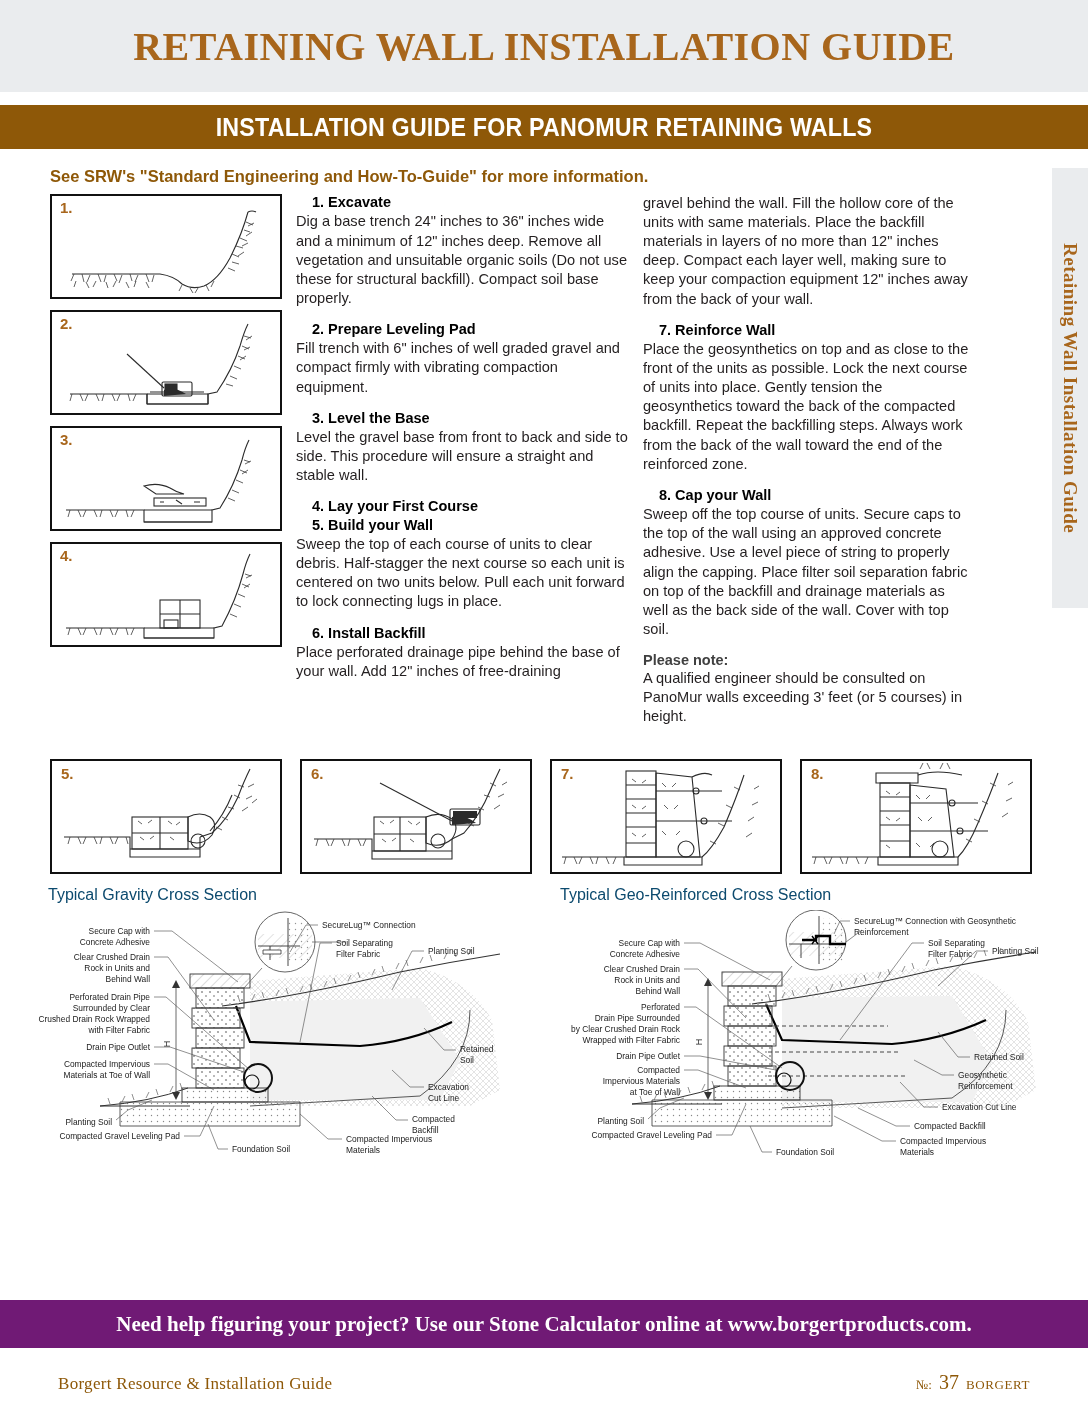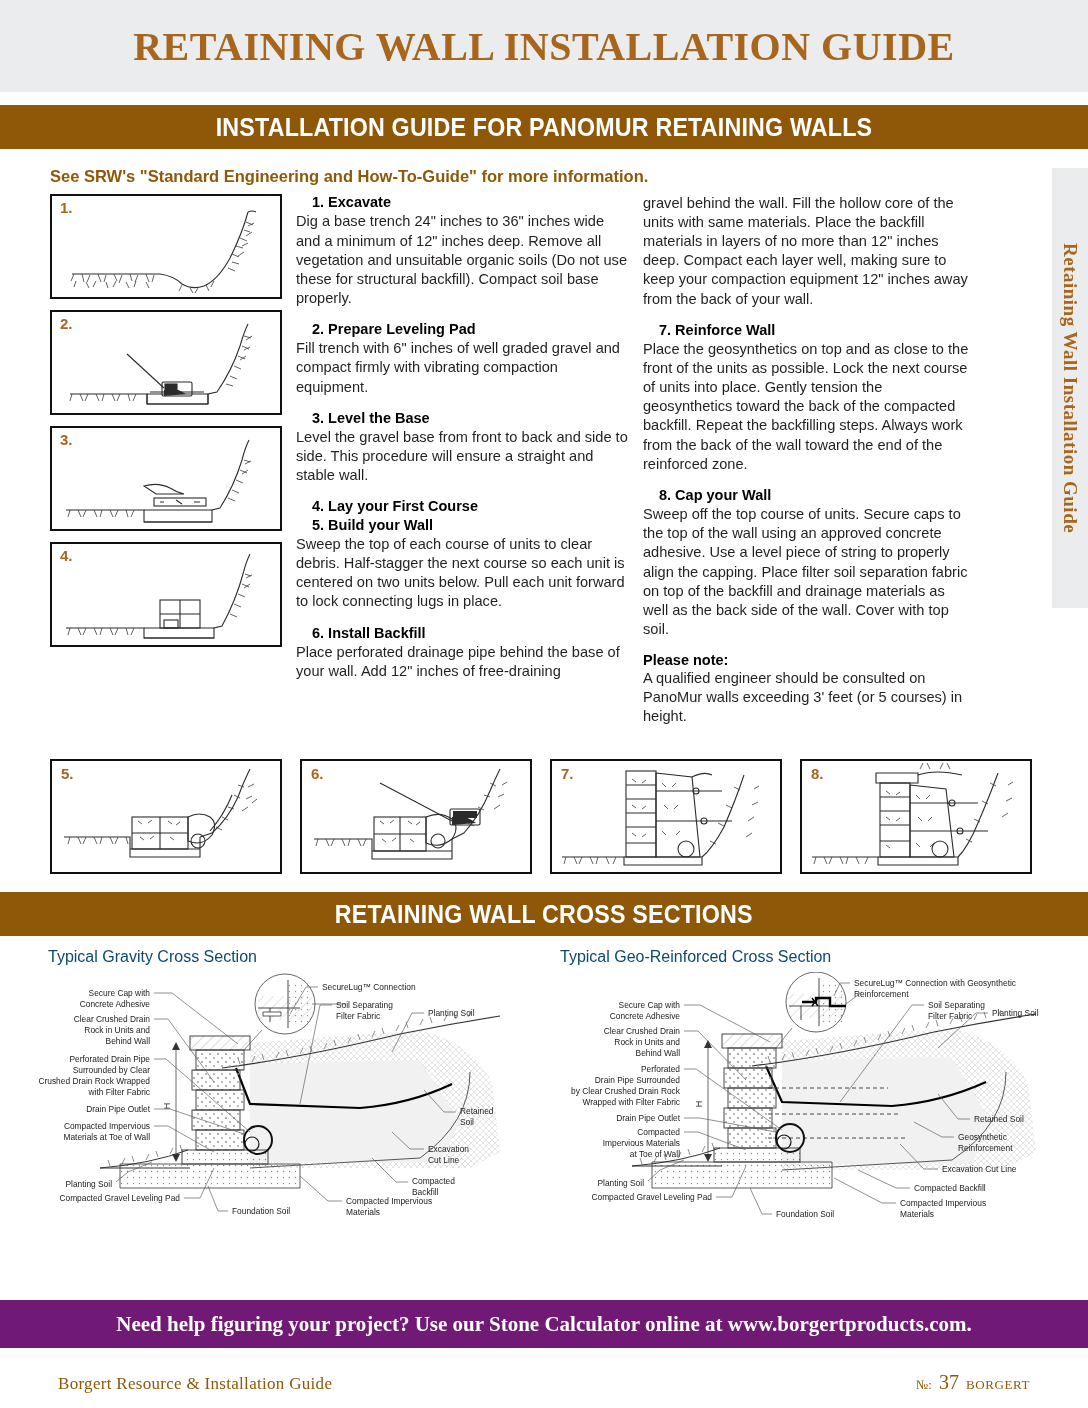--- a/index.html
+++ b/index.html
@@ -112,21 +112,21 @@
     margin:0 0 1px 16px;
     line-height:1.2;
   }
   .step-p{
     color:#231f20;
     font-size:14.6px;
     line-height:1.31;
     margin:0 0 13px 0;
   }
   .step-p.cont{ margin-top:0; }
-  .note-h{ color:#000000; font-weight:bold; font-size:14.5px; margin:0 0 1px 0;}
+  .note-h{ color:#404040; font-weight:bold; font-size:14.5px; margin:0 0 1px 0;}
 
   
   .bottom-panels{
     display:flex;
     gap:18px;
     margin:20px 0 0 50px;
   }
   .bpanel{
     width:232px; height:115px;
     border:2px solid #111;
@@ -421,23 +421,20 @@
         <path d="M164 78 l6 3 M172 58 l6 3 M180 40 l6 3 M188 22 l6 3"></path>
         <path d="M200 56 l6 -4 M204 40 l6 -3 M206 24 l5 -3"></path>
         <path d="M114 34 l4 4 M124 38 l4 -4 M116 56 l4 4 M126 60 l4 -4 M114 82 l4 4 M128 86 l4 -4"></path>
         <path d="M84 30 l4 3 M94 34 l4 -3 M84 56 l4 3 M94 60 l4 -3 M84 84 l4 3"></path>
       </g>
     </svg>
   </div>
 </div>
 
 <div class="xsec-wrap">
-  <div class="brown-band" style="margin-top:18px;">
-    <div class="brown-band-text">RETAINING WALL CROSS SECTIONS</div>
-  </div>
 
   <div class="xsec-titles">
     <div class="xsec-title xt-left">Typical Gravity Cross Section</div>
     <div class="xsec-title xt-right">Typical Geo-Reinforced Cross Section</div>
   </div>
 
   <div class="xsec-figs">
 
     <div class="xfig">
       <svg width="528" height="250" viewBox="0 0 528 250">

